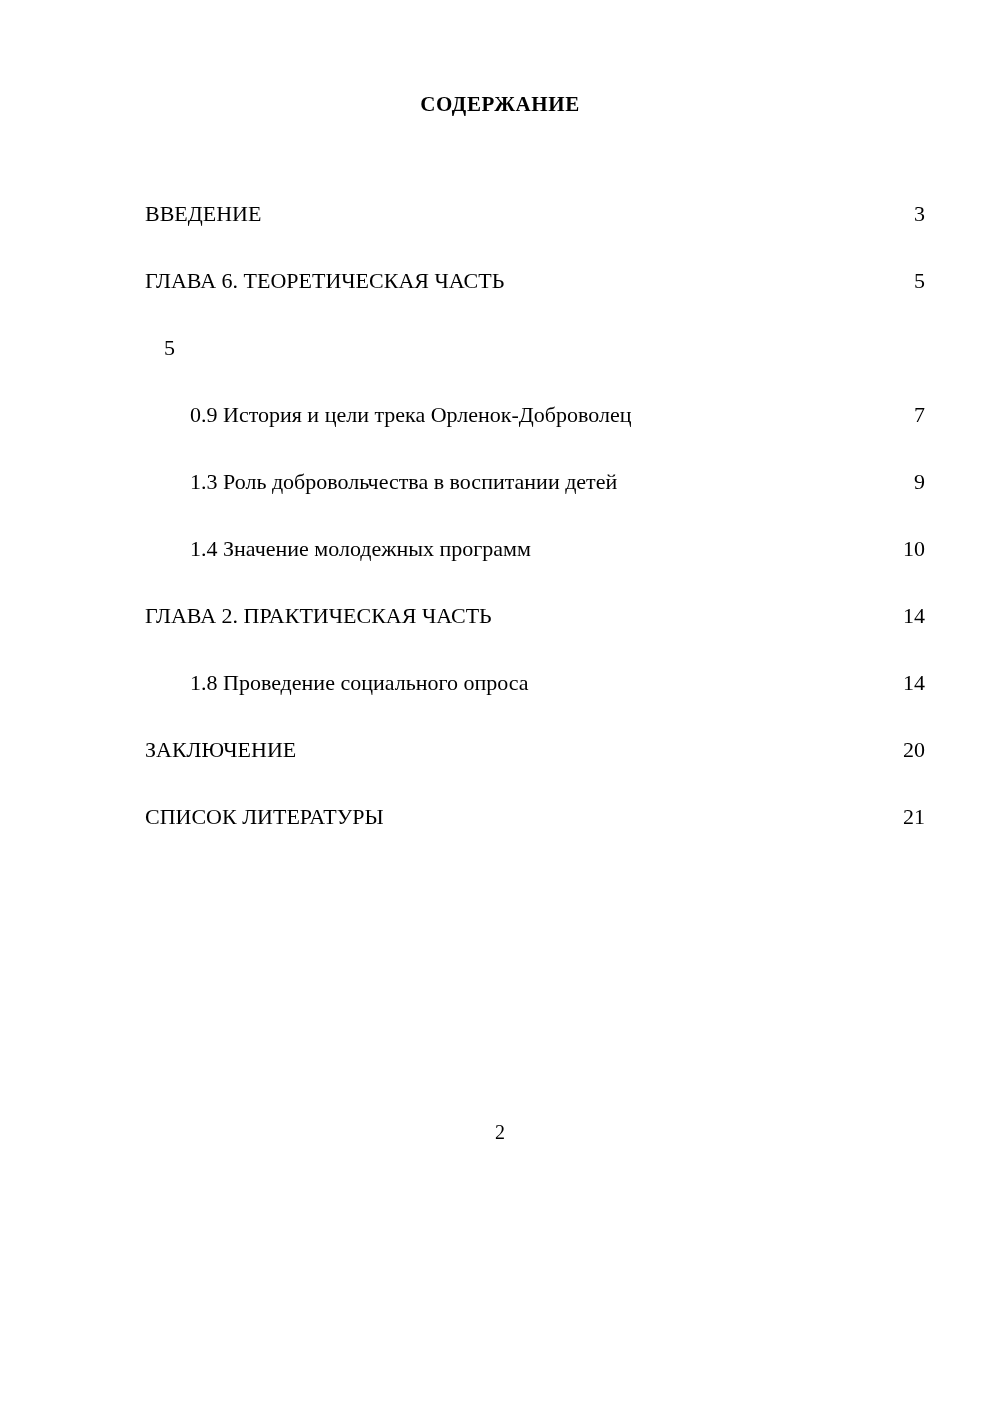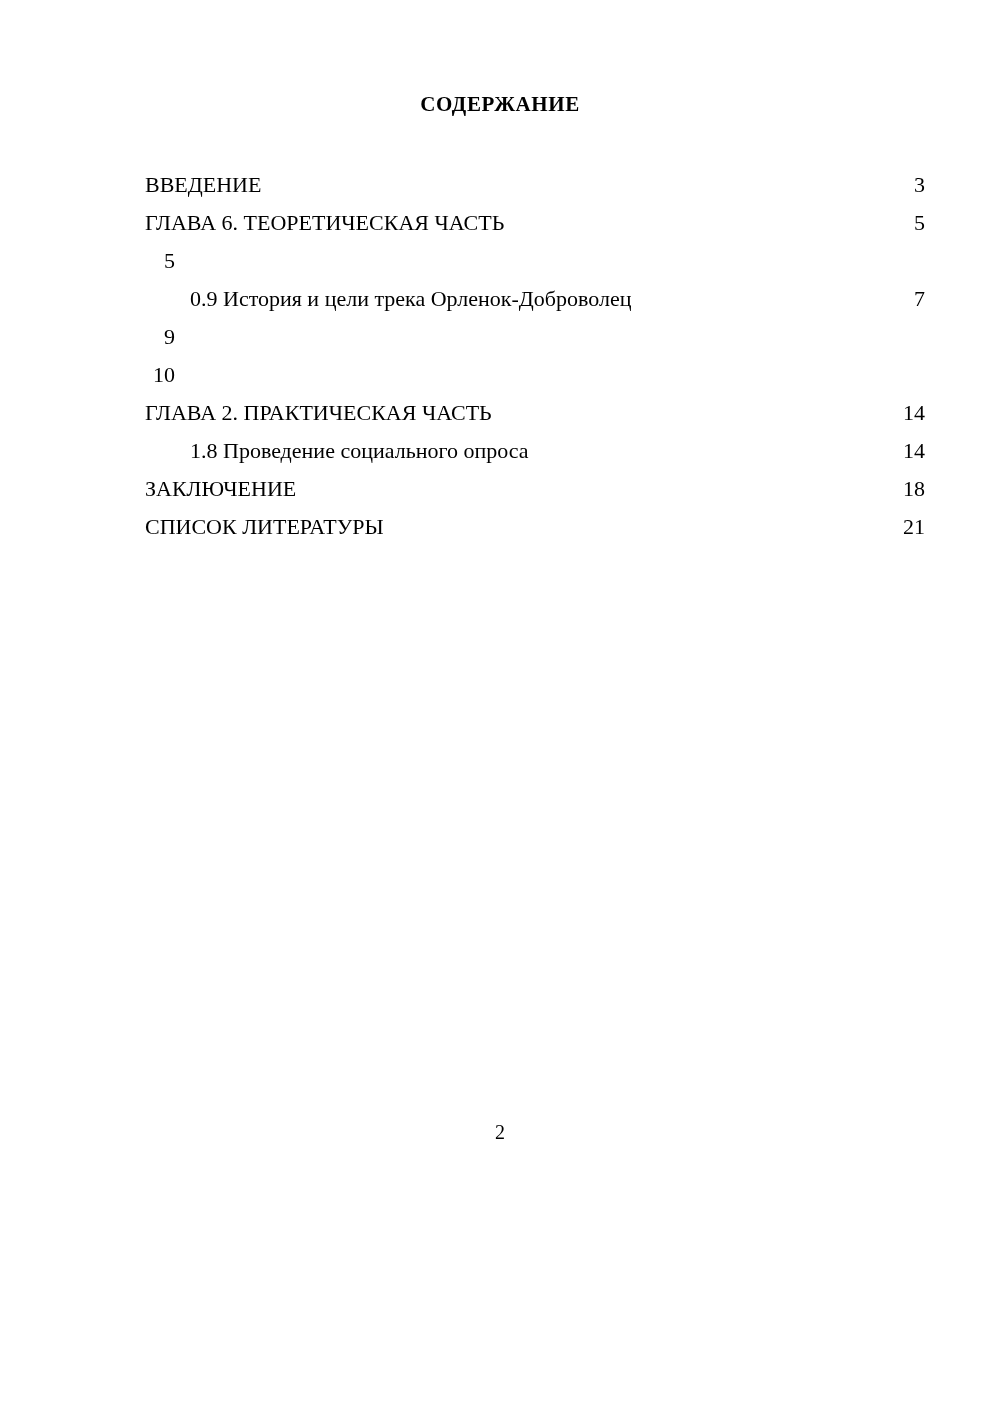--- a/index.html
+++ b/index.html
@@ -40,20 +40,21 @@
     left: 145px;
     width: 780px;
   }
   .toc-row {
     display: flex;
     align-items: baseline;
     justify-content: space-between;
     font-size: 22px;
     line-height: 38px;
     white-space: nowrap;
+    margin-top: 29px;
   }
   .toc-row .label {
     flex: 0 1 auto;
   }
   .toc-row .page-num {
     flex: 0 0 auto;
     text-align: right;
     min-width: 30px;
   }
   .level-1 .label {
@@ -88,36 +89,38 @@
         <span class="page-num">5</span>
       </div>
       <div class="toc-row level-2">
         <span class="page-num">5</span>
       </div>
       <div class="toc-row level-2">
         <span class="label">0.9 История и цели трека Орленок-Доброволец</span>
         <span class="page-num">7</span>
       </div>
       <div class="toc-row level-2">
+        <span class="label">1.3 Роль добровольчества в воспитании детей</span>
         <span class="page-num">9</span>
       </div>
       <div class="toc-row level-2">
+        <span class="label">1.4 Значение молодежных программ</span>
         <span class="page-num">10</span>
       </div>
       <div class="toc-row level-1">
         <span class="label">ГЛАВА 2. ПРАКТИЧЕСКАЯ ЧАСТЬ</span>
         <span class="page-num">14</span>
       </div>
       <div class="toc-row level-2">
         <span class="label">1.8 Проведение социального опроса</span>
         <span class="page-num">14</span>
       </div>
       <div class="toc-row level-1">
         <span class="label">ЗАКЛЮЧЕНИЕ</span>
-        <span class="page-num">18</span>
+        <span class="page-num">20</span>
       </div>
       <div class="toc-row level-1">
         <span class="label">СПИСОК ЛИТЕРАТУРЫ</span>
         <span class="page-num">21</span>
       </div>
     </div>
 
   <div class="footer-page">2</div>
 
 </div>

